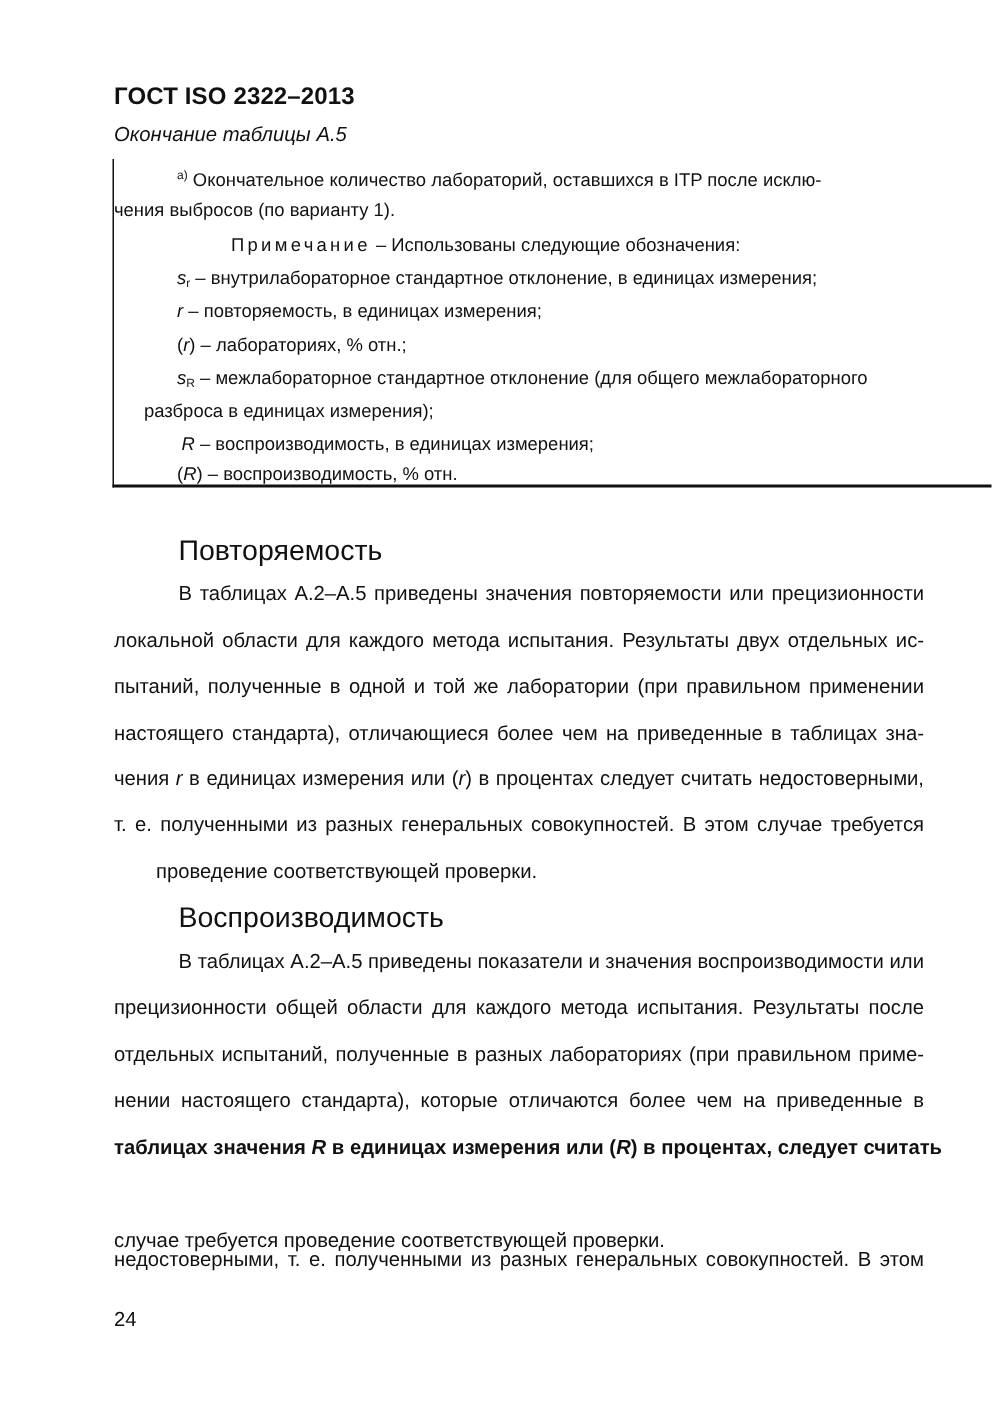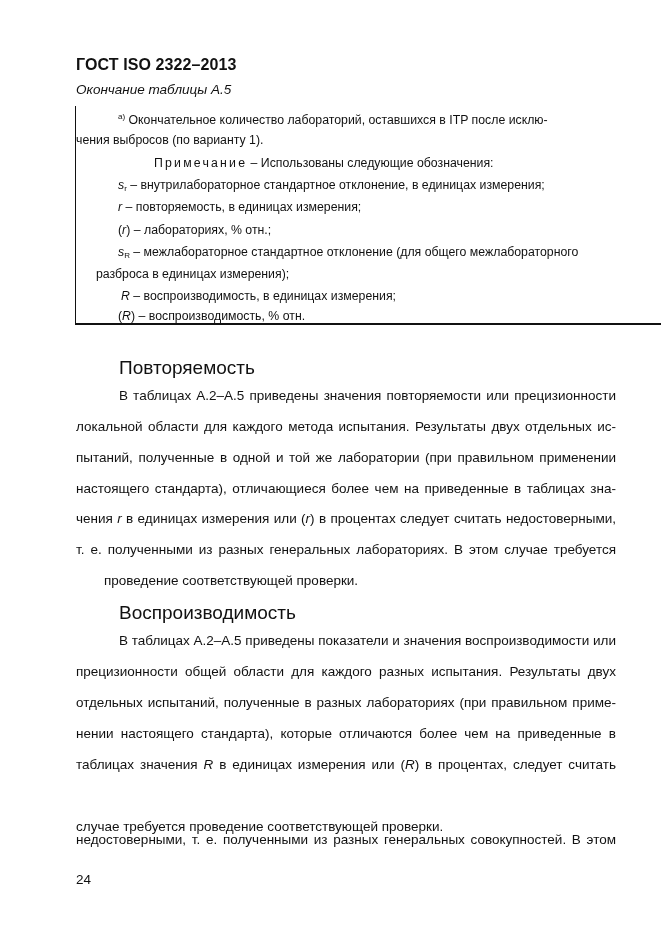--- a/index.html
+++ b/index.html
@@ -72,28 +72,28 @@
   </div>
 </div>
 
 <div class="abs sec-title" style="top:357px;">Повторяемость</div>
 <div>
   <div class="para-line first" style="top:388px;">В таблицах А.2–А.5 приведены значения повторяемости или прецизионности</div>
   <div class="para-line" style="top:419px;">локальной области для каждого метода испытания. Результаты двух отдельных ис-</div>
   <div class="para-line" style="top:450px;">пытаний, полученные в одной и той же лаборатории (при правильном применении</div>
   <div class="para-line" style="top:481px;">настоящего стандарта), отличающиеся более чем на приведенные в таблицах зна-</div>
   <div class="para-line" style="top:511px;"><span>чения </span><span class="it">r</span><span> в единицах измерения или (</span><span class="it">r</span><span>) в процентах следует считать недостоверными,</span></div>
-  <div class="para-line" style="top:542px;">т. е. полученными из разных генеральных лабораториях. В этом случае требуется</div>
+  <div class="para-line" style="top:542px;">т. е. полученными из разных генеральных совокупностей. В этом случае требуется</div>
   <div class="para-line last" style="top:573px;padding-left:28px;">проведение соответствующей проверки.</div>
 </div>
 
 <div class="abs sec-title" style="top:602px;">Воспроизводимость</div>
 <div>
   <div class="para-line first" style="top:633px;">В таблицах А.2–А.5 приведены показатели и значения воспроизводимости или</div>
-  <div class="para-line" style="top:664px;">прецизионности общей области для каждого разных испытания. Результаты двух</div>
+  <div class="para-line" style="top:664px;">прецизионности общей области для каждого метода испытания. Результаты после</div>
   <div class="para-line" style="top:695px;">отдельных испытаний, полученные в разных лабораториях (при правильном приме-</div>
   <div class="para-line" style="top:726px;">нении настоящего стандарта), которые отличаются более чем на приведенные в</div>
-  <div class="para-line" style="top:757px;"><span>таблицах значения </span><span class="it">R</span><span> в единицах измерения или (</span><span class="it">R</span><span>) в процентах, следует считать</span></div>
+  <div class="para-line" style="top:757px;font-weight:bold;"><span>таблицах значения </span><span class="it">R</span><span> в единицах измерения или (</span><span class="it">R</span><span>) в процентах, следует считать</span></div>
   <div class="para-line" style="top:788px;margin-top:44px;">недостоверными, т. е. полученными из разных генеральных совокупностей. В этом</div>
   <div class="para-line last" style="top:819px;">случае требуется проведение соответствующей проверки.</div>
 </div>
 
 <div class="abs page-num">24</div>
 
 </body></html>

